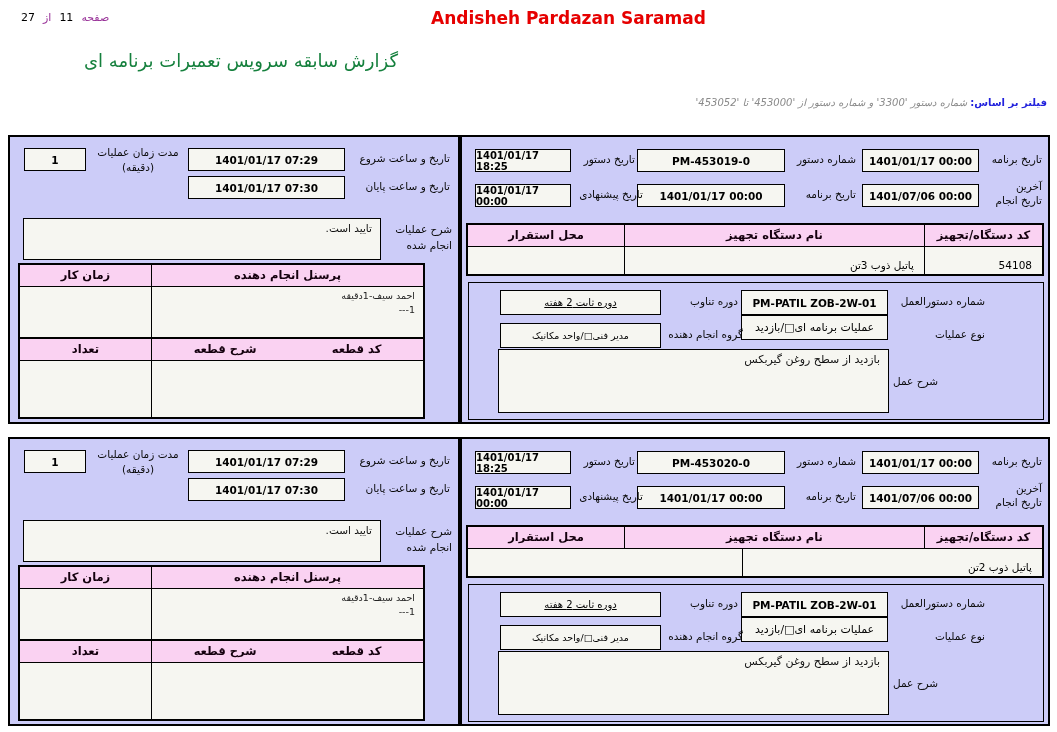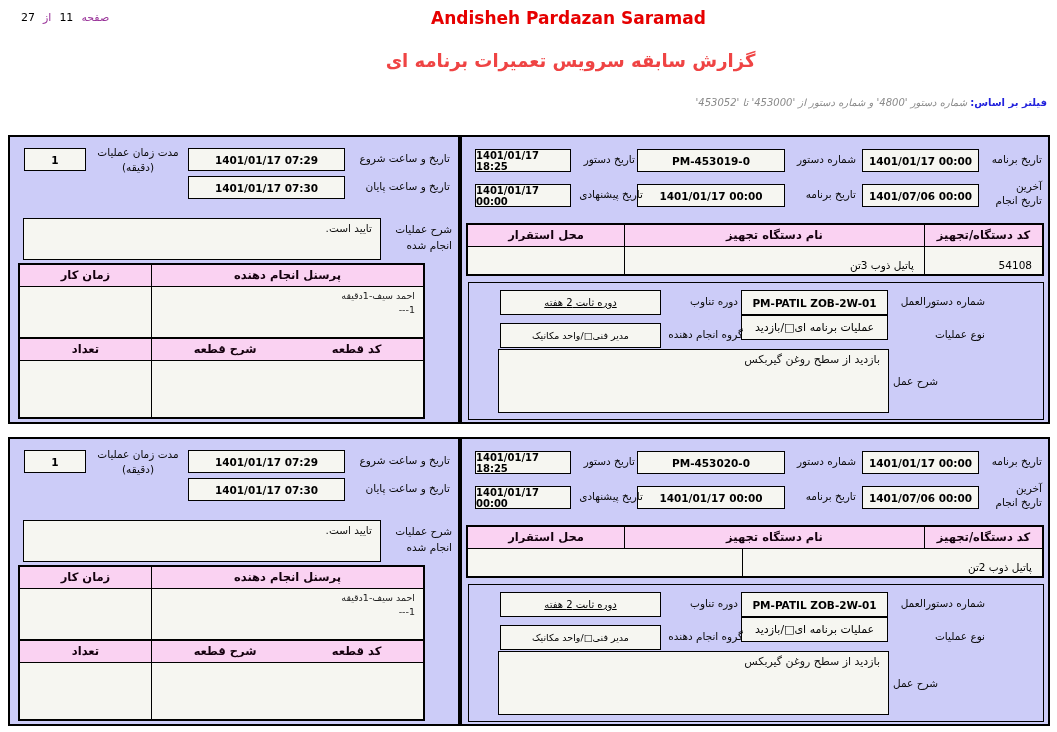--- a/index.html
+++ b/index.html
@@ -6,22 +6,22 @@
   html,body { width:1057px; height:732px; background:#ffffff; overflow:hidden;
     font-family:"DejaVu Sans", sans-serif; }
 
   
   #page-header { position:absolute; top:0; left:0; width:1057px; height:135px; }
   .page-num { position:absolute; left:18px; top:11px; direction:rtl; font-size:11px; color:#000; }
   .page-num .pw { color:#993399; margin:0 5px; }
   .page-num .pn { color:#000; margin:0 3px; }
   .company-title { position:absolute; left:80px; right:0; top:8px; text-align:center;
     color:#e60000; font-weight:bold; font-size:17px; }
-  .report-title { position:absolute; left:84px; right:0; top:50px; text-align:center;
-    color:#ef4444; font-weight:bold; font-size:18px; direction:rtl; }
+  .report-title { position:absolute; left:84px; right:0; top:50px; text-align:left;
+    color:#15803d; font-weight:normal; font-size:18px; direction:rtl; }
   .filter-line { position:absolute; right:10px; top:97px; direction:rtl; text-align:right;
     white-space:nowrap; font-size:10px; }
   .filter-line .flabel { color:#2222dd; font-weight:bold; font-style:normal; }
   .filter-line .ftext  { color:#8a8a8a; font-style:italic; }
 
   
   #records { position:absolute; top:135px; left:8px; width:1042px; }
   .record { position:relative; height:289px; margin-bottom:13px; }
   .panel { position:absolute; top:0; height:289px; border:2px solid #000; background:#ccccf8; direction:rtl; }
   .panel-left  { left:0; width:452px;padding-left:35px; }
@@ -99,21 +99,21 @@
 <body>
 
 <div id="page-header">
   <div class="page-num">
     <span class="pw">صفحه</span><span class="pn">11</span><span class="pw">از</span><span class="pn">27</span>
   </div>
   <div class="company-title">Andisheh Pardazan Saramad</div>
   <div class="report-title">گزارش سابقه سرویس تعمیرات برنامه ای</div>
   <div class="filter-line">
     <span class="flabel">فیلتر بر اساس:</span>
-    <span class="ftext">شماره دستور '4800' و شماره دستور از '453000' تا '453052'</span>
+    <span class="ftext">شماره دستور '3300' و شماره دستور از '453000' تا '453052'</span>
   </div>
 </div>
 
 <div id="records">
   <div class="record">
 
     <div class="panel panel-left">
       <div class="lbl dur-lbl">
         <span>مدت زمان عملیات</span><br>
         <span>(دقیقه)</span>

